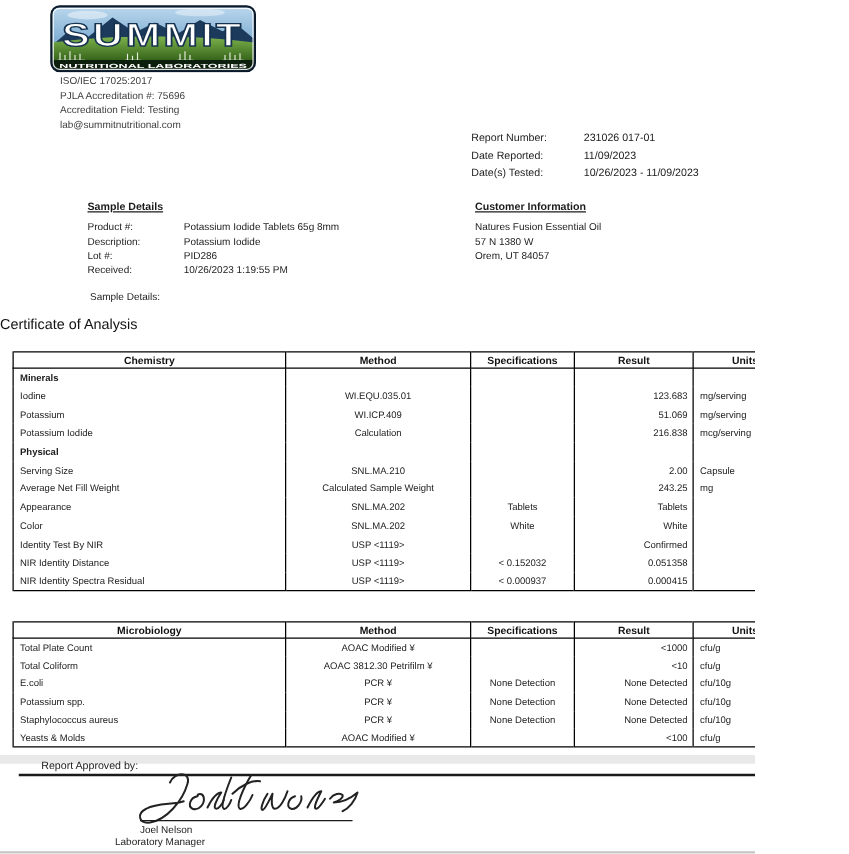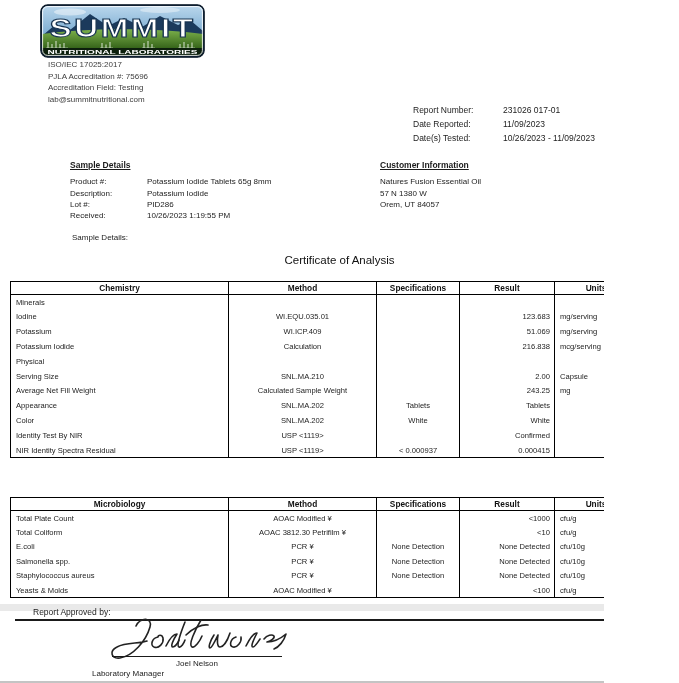--- a/index.html
+++ b/index.html
@@ -10,64 +10,64 @@
   }
 
   
   .logo { position:absolute; left:40px; top:4px; width:165px; height:54px; }
 
   
   .accred { position:absolute; left:48px; top:59px; font-size:8px; line-height:11.5px; color:#3d3d3d; }
 
   
   .report-info { position:absolute; left:377px; top:104px; font-size:8.5px; line-height:13.8px; }
-  .report-info .row { display:flex;margin-left:36px; }
+  .report-info .row { display:flex; }
   .report-info .lbl { width:90px; }
 
   
   .block-heading { font-size:8.5px; font-weight:bold; text-decoration:underline; margin-bottom:5px; }
   .sample-details { position:absolute; left:70px; top:160px; font-size:8px; line-height:11.3px; }
   .sample-details .row { display:flex; }
   .sample-details .lbl { width:77px; }
   .customer-info { position:absolute; left:380px; top:160px; font-size:8px; line-height:11.3px; }
   .sample-extra { position:absolute; left:72px; top:233px; font-size:8px; }
 
   
-  .coa-title { position:absolute; left:0; top:254px; width:679px; text-align:center; font-size:11.5px; color:#111; }
+  .coa-title { position:absolute; left:0; top:254px; width:679px; text-align:left; font-size:11.5px; color:#111; }
 
   
   table.coa { position:absolute; left:10px; width:627px; border-collapse:collapse; table-layout:fixed;
               border:1.6px solid #000; background:#fff; }
   table.coa th {
     font-size:8.3px; font-weight:bold; text-align:center; height:13px;
     border-bottom:1.6px solid #000; border-left:1px solid #000; border-right:1px solid #000;
     padding:0 2px; color:#111;
   }
   table.coa td {
     font-size:7.6px; vertical-align:middle; padding:0 2px; color:#1c1c1c;
     border-left:1px solid #000; border-right:1px solid #000; overflow:hidden; white-space:nowrap;
   }
   #chemistry-table td { height:14.85px; }
   #microbiology-table td { height:14.5px;margin-left:40px; }
   table.coa td:nth-child(1) { text-align:left;  padding-left:5px; }
   table.coa td:nth-child(2) { text-align:center; }
   table.coa td:nth-child(3) { text-align:center; }
   table.coa td:nth-child(4) { text-align:right; padding-right:4px; }
   table.coa td:nth-child(5) { text-align:left;  padding-left:5px; }
-  table.coa tr.section td:first-child { font-weight:normal;margin-top:16px; }
+  table.coa tr.section td:first-child { font-weight:bold;margin-top:16px; }
   #chemistry-table { top:281px; }
   #microbiology-table { top:497px; }
 
   
   .gray-strip { position:absolute; left:0; top:604px; width:679px; height:7px; background:#e9e9e9; }
   .rule { position:absolute; left:15px; top:619px; width:626px; height:2px; background:#1a1a1a; }
   .approval-label { position:absolute; left:33px; top:607px; font-size:8.5px; }
   .signature { position:absolute; left:106px; top:613px; width:185px; height:48px; }
   .sig-line { position:absolute; left:112px; top:656px; width:170px; height:1.4px; background:#1a1a1a; }
-  .sig-name { position:absolute; left:112px; top:659px; width:170px; text-align:center; font-size:8px; color:#222; }
+  .sig-name { position:absolute; left:112px; top:659px; width:170px; font-size:8px; color:#222; }
   .sig-role { position:absolute; left:92px; top:669px; width:210px; font-size:8px; color:#222; }
   .bottom-line { position:absolute; left:0; top:681px; width:679px; height:1.5px; background:#c4c4c4; }
 </style>
 </head>
 <body>
 
 <div class="page">
 
   <div class="logo">
     <svg width="165" height="54" viewBox="0 0 165 54">
@@ -239,20 +239,27 @@
           <td></td>
         </tr>
         <tr>
           <td>Identity Test By NIR</td>
           <td>USP &lt;1119&gt;</td>
           <td></td>
           <td>Confirmed</td>
           <td></td>
         </tr>
         <tr>
+          <td>NIR Identity Distance</td>
+          <td>USP &lt;1119&gt;</td>
+          <td>&lt; 0.152032</td>
+          <td>0.051358</td>
+          <td></td>
+        </tr>
+        <tr>
           <td>NIR Identity Spectra Residual</td>
           <td>USP &lt;1119&gt;</td>
           <td>&lt; 0.000937</td>
           <td>0.000415</td>
           <td></td>
         </tr>
       </tbody>
     </table>
 
   <table class="coa" id="microbiology-table">
@@ -288,21 +295,21 @@
           <td>cfu/g</td>
         </tr>
         <tr>
           <td>E.coli</td>
           <td>PCR  ¥</td>
           <td>None Detection</td>
           <td>None Detected</td>
           <td>cfu/10g</td>
         </tr>
         <tr>
-          <td>Salmonella spp.</td>
+          <td>Potassium spp.</td>
           <td>PCR  ¥</td>
           <td>None Detection</td>
           <td>None Detected</td>
           <td>cfu/10g</td>
         </tr>
         <tr>
           <td>Staphylococcus aureus</td>
           <td>PCR  ¥</td>
           <td>None Detection</td>
           <td>None Detected</td>

